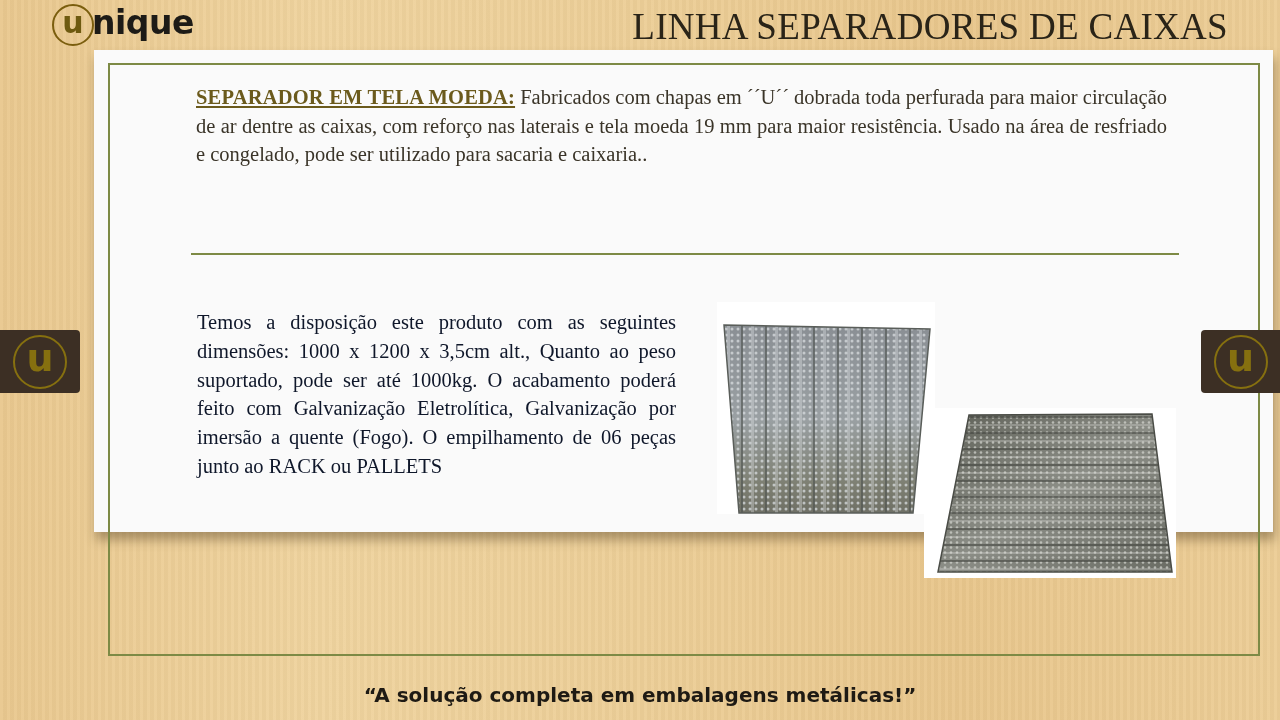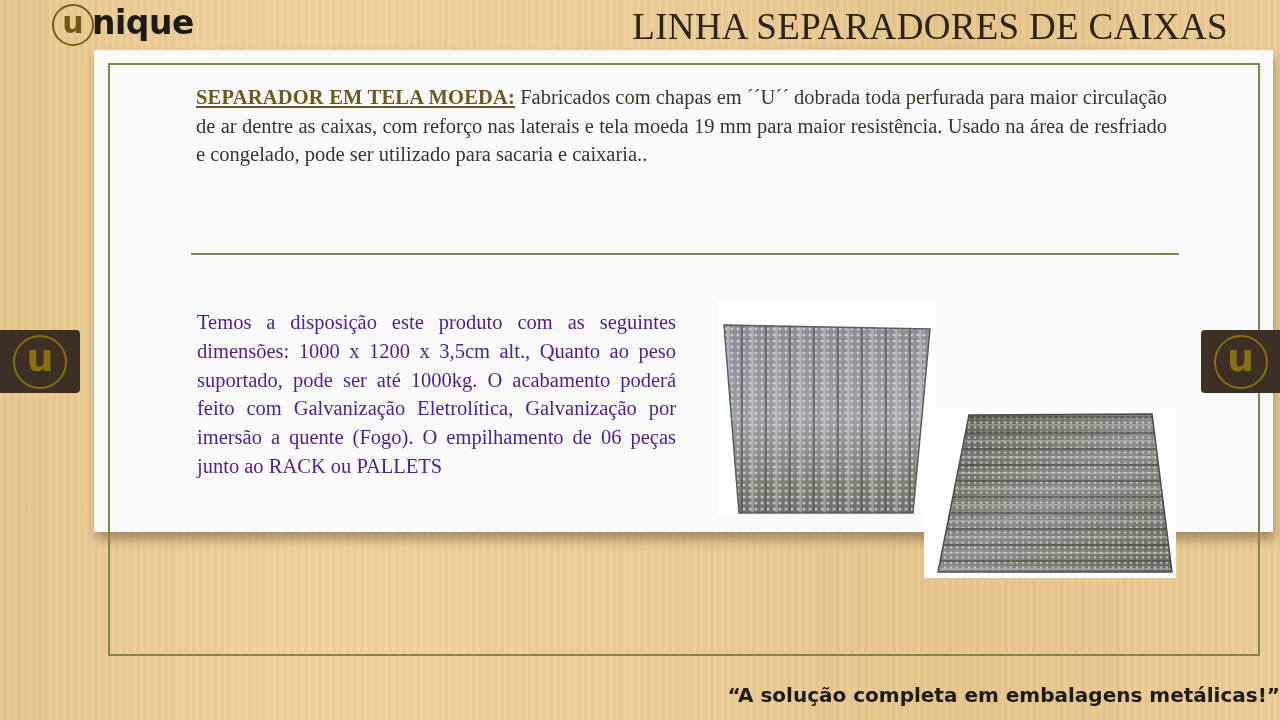--- a/index.html
+++ b/index.html
@@ -52,21 +52,21 @@
     .intro .heading {
       font-weight: bold; color: #6b5a1c; text-decoration: underline;
       letter-spacing: 0.2px;
     }
     .divider {
       position: absolute; left: 97px; top: 203px; width: 988px; height: 2px;
       background: #7d8a45;
     }
     .specs {
       position: absolute; left: 103px; top: 258px; width: 479px;
-      font-size: 20.5px; line-height: 28.8px; color: #4c1d95;
+      font-size: 20.5px; line-height: 28.8px; color: #0f172a;
       text-align: justify;
     }
     .photo {
       position: absolute; background: #fff; overflow: hidden;
     }
     .photo-1 { left: 623px; top: 252px; width: 218px; height: 212px; }
     .photo-2 { left: 830px; top: 358px; width: 252px; height: 170px; }
     .side-tab {
       position: absolute; top: 330px; width: 80px; height: 63px;
       background: #3c2f24;
@@ -75,21 +75,21 @@
     .side-tab.left { left: 0; border-radius: 0 4px 4px 0; }
     .side-tab.right { right: 0; width: 79px; border-radius: 4px 0 0 4px; }
     .tab-circle {
       width: 54px; height: 54px; border-radius: 50%;
       border: 2px solid #86700f;
       display: flex; align-items: center; justify-content: center;
       font-family: "DejaVu Sans", sans-serif; font-weight: bold;
       font-size: 38px; color: #86700f; line-height: 1; padding-bottom: 8px;
     }
     .tagline {
-      position: absolute; left: 0; top: 683px; width: 1280px; text-align: right;
+      position: absolute; left: 0; top: 683px; width: 1280px; text-align: center;
       font-family: "DejaVu Sans", sans-serif; font-weight: bold;
       font-size: 20px; color: #1e1a14; line-height: 24px;
     }
   </style>
 </head>
 <body>
 
 <div class="logo">
   <div class="logo-circle">u</div>
   <div class="logo-text">nique</div>

